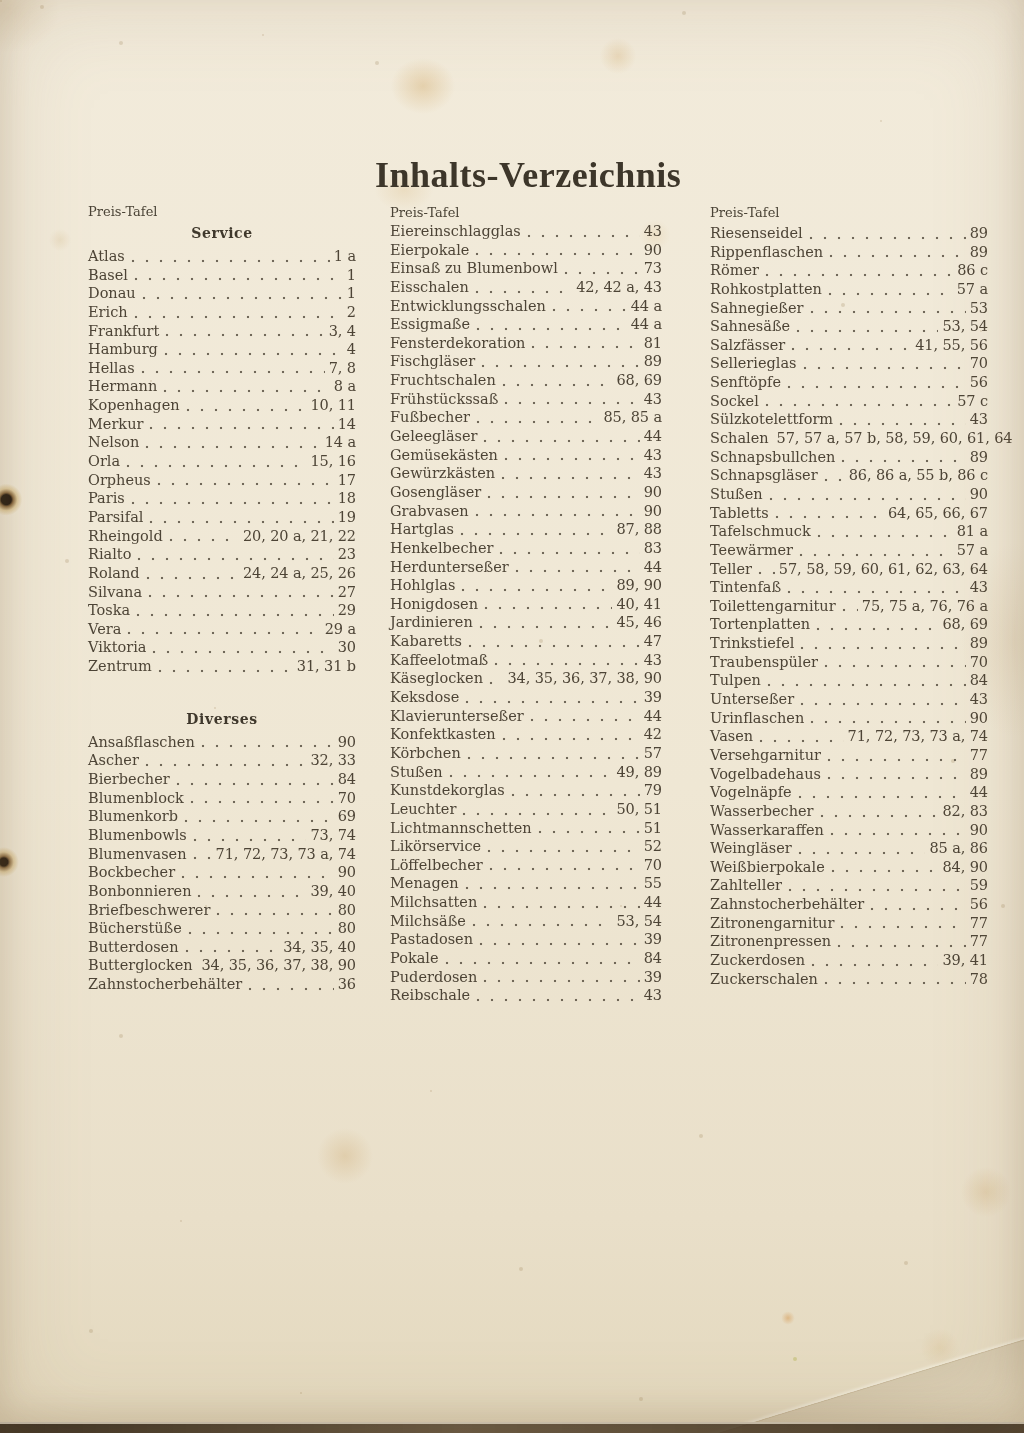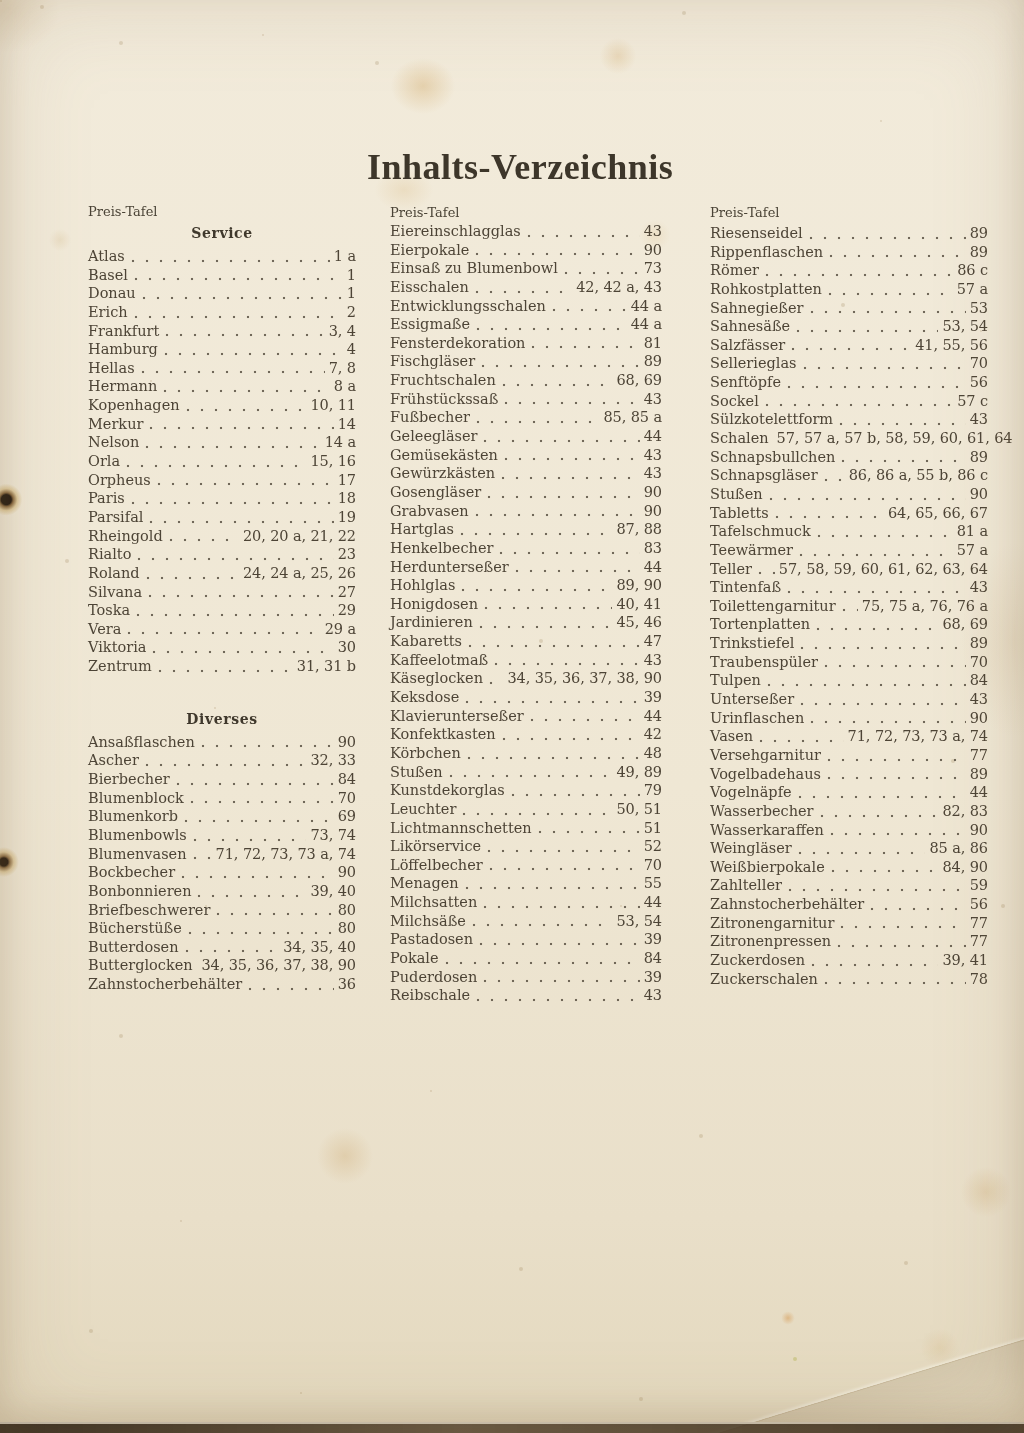--- a/index.html
+++ b/index.html
@@ -33,21 +33,21 @@
     box-shadow:120px 42px 0 1px currentColor,262px 34px 0 0 currentColor,376px 62px 0 1px currentColor,
       683px 12px 0 1px currentColor,41px 6px 0 1px currentColor,880px 120px 0 0 currentColor,
       842px 304px 0 1px currentColor,150px 380px 0 0 currentColor,66px 560px 0 1px currentColor,
       540px 640px 0 1px currentColor,214px 707px 0 0 currentColor,952px 760px 0 1px currentColor,
       120px 1035px 0 1px currentColor,430px 1090px 0 0 currentColor,700px 1135px 0 1px currentColor,
       180px 1220px 0 0 currentColor,520px 1268px 0 1px currentColor,90px 1330px 0 1px currentColor,
       300px 1392px 0 0 currentColor,640px 1398px 0 1px currentColor,794px 1358px 0 1px rgba(170,170,60,.35),
       980px 330px 0 0 currentColor,1002px 905px 0 1px currentColor,205px 905px 0 0 currentColor,
       620px 905px 0 0 currentColor,905px 1262px 0 1px currentColor;}
   .title{
-    position:absolute;left:367px;top:146px;margin:0;
+    position:absolute;left:367px;top:146px;margin:8px;
     font-family:"Liberation Serif", serif;
     font-size:36px;font-weight:bold;letter-spacing:.5px;white-space:nowrap;
     color:#3d362a;
   }
   .col{position:absolute;}
   .col-0{left:88px;top:204px;width:268px;}
   .col-1{left:390px;top:205px;width:272px;}
   .col-2{left:710px;top:205px;width:278px;}
   .preis{font-size:13px;text-align:left;height:16px;line-height:16px;color:#4a4336;padding-right:2px;}
   .col--plain .col-body{margin-top:2px;}
@@ -424,21 +424,21 @@
           <span class="pages">44</span>
         </div>
         <div class="row">
           <span class="lbl">Konfektkasten</span>
           <span class="leader"></span>
           <span class="pages">42</span>
         </div>
         <div class="row">
           <span class="lbl">Körbchen</span>
           <span class="leader"></span>
-          <span class="pages">48</span>
+          <span class="pages">57</span>
         </div>
         <div class="row">
           <span class="lbl">Stußen</span>
           <span class="leader"></span>
           <span class="pages">49, 89</span>
         </div>
         <div class="row">
           <span class="lbl">Kunstdekorglas</span>
           <span class="leader"></span>
           <span class="pages">79</span>

